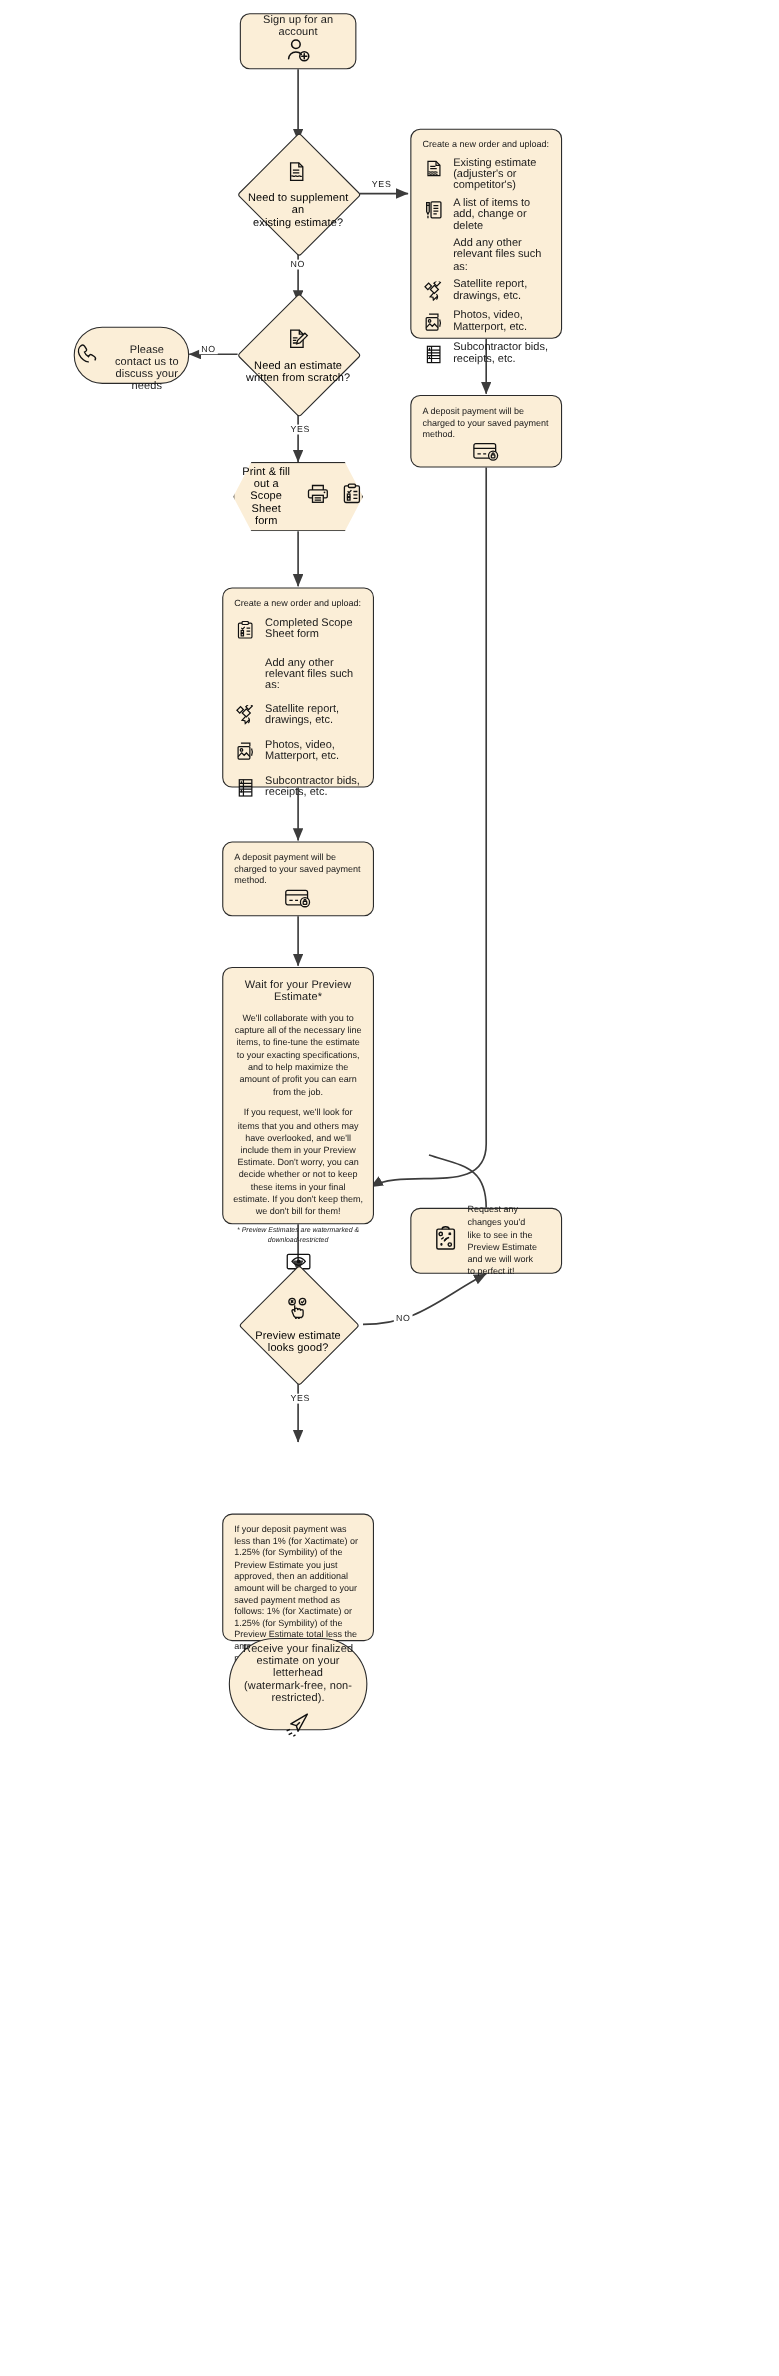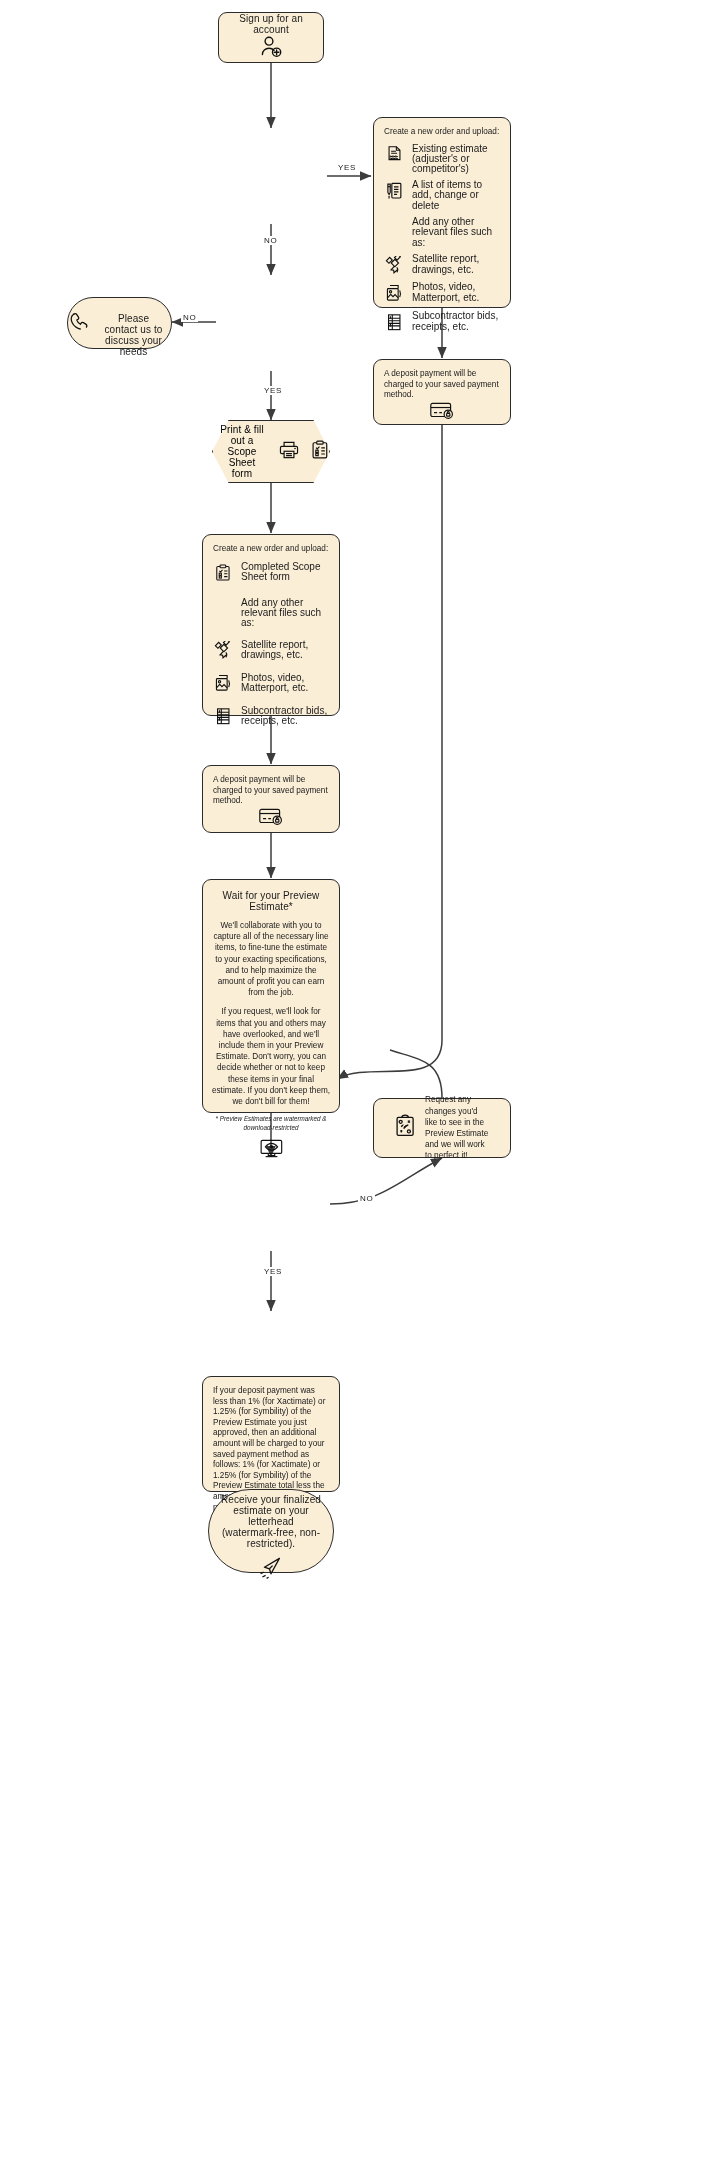--- a/index.html
+++ b/index.html
@@ -175,20 +175,37 @@
     <span class="ico">
       <svg width="24" height="22" viewBox="0 0 24 22" fill="none" stroke="#111" stroke-width="1.4">
         <circle cx="10" cy="5.2" r="3.9"></circle>
         <path d="M3.4 18.5c0-3.6 2.9-6.2 6.6-6.2 2 0 3.8.8 5 2" stroke-linecap="round"></path>
         <circle cx="17.6" cy="16.2" r="4.1"></circle>
         <path d="M17.6 13.9v4.6M15.3 16.2h4.6" stroke-linecap="round"></path>
       </svg>
     </span>
   </div>
 
+  <div class="diamond" style="left:215px;top:129px;width:112px;height:95px;">
+    <div class="dshape" style="width:78px;height:78px;left:17px;top:8px;"></div>
+    <div class="dcontent">
+      <span class="ico">
+        <svg width="22" height="20" viewBox="0 0 24 22" fill="none" stroke="#111" stroke-width="1.3">
+          <path d="M4.5 2.2h8.2l4 4v13.5H4.5z"></path>
+          <path d="M12.7 2.2v4h4"></path>
+          <path d="M6.8 9.6h6.4M6.8 12.2h6.4"></path>
+          <path d="M5.2 15.6c1.3-1 2.2 1 3.5 0s2.2 1 3.5 0 2.2 1 3.5 0"></path>
+        </svg>
+      </span>
+      <div style="text-align:center;">
+        <div class="n-title">Need to supplement an</div>
+        <div class="n-title">existing estimate?</div>
+      </div>
+    </div>
+  </div>
   <div class="edge-label" style="left:336px;top:163px;">YES</div>
   <div class="edge-label" style="left:262px;top:236px;">NO</div>
 
   <div class="node rounded" style="left:373px;top:117px;width:138px;height:191px;padding-top:9px;">
     <div class="n-left" style="margin-bottom:5px;">Create a new order and upload:</div>
 
     <div class="list-item">
       <span class="li-ico">
         <svg width="17" height="19" viewBox="0 0 20 22" fill="none" stroke="#111" stroke-width="1.3">
           <path d="M3.6 1.8h8.6l4.2 4.2v11H3.6z"></path>
@@ -265,20 +282,37 @@
         <rect x="2" y="2.6" width="22" height="14.6" rx="2"></rect>
         <path d="M2 7.2h22"></path>
         <path d="M5.6 12.8h3.4M11.4 12.8h3"></path>
         <circle cx="21.4" cy="14.6" r="4.6" fill="#fbeed7"></circle>
         <rect x="19.6" y="13.8" width="3.6" height="3" rx=".5"></rect>
         <path d="M20.4 13.8v-1a1 1 0 0 1 2 0v1"></path>
       </svg>
     </span>
   </div>
 
+  <div class="diamond" style="left:215px;top:275px;width:112px;height:96px;">
+    <div class="dshape" style="width:78px;height:78px;left:17px;top:8px;"></div>
+    <div class="dcontent">
+      <span class="ico">
+        <svg width="22" height="20" viewBox="0 0 24 22" fill="none" stroke="#111" stroke-width="1.3">
+          <path d="M4.6 2.4h8.6v4h3.8v13.2H4.6z"></path>
+          <path d="M13.2 2.4l3.8 4"></path>
+          <path d="M6.8 10h4.6M6.8 12.6h3.4M6.8 15.2h5.2"></path>
+          <path d="M18.8 5.4l2.4 2.4-7.4 7.4-3.2.8.8-3.2z" fill="#fbeed7"></path>
+        </svg>
+      </span>
+      <div style="text-align:center;">
+        <div class="n-title">Need an estimate</div>
+        <div class="n-title">written from scratch?</div>
+      </div>
+    </div>
+  </div>
   <div class="edge-label" style="left:181px;top:313px;">NO</div>
   <div class="edge-label" style="left:262px;top:386px;">YES</div>
 
   <div class="node stadium center-txt" style="left:67px;top:297px;width:105px;height:52px;flex-direction:row;gap:6px;">
     <span class="ico">
       <svg width="22" height="20" viewBox="0 0 24 22" fill="none" stroke="#111" stroke-width="1.4">
         <path d="M6.4 3.4c1.4-.8 2.6-.4 3.4.8l1.6 2.6c.6 1 .2 2-.8 2.6l-1 .6c.6 1.8 2.2 3.6 4 4.6l.6-1c.6-1 1.6-1.4 2.6-.8l2.6 1.6c1.2.8 1.6 2 .8 3.4" stroke-linecap="round"></path>
         <path d="M6.4 3.4C4 5 2.6 8.6 4.4 12.6c1.8 4 6 7 9 7.2" stroke-linecap="round"></path>
       </svg>
     </span>
@@ -420,20 +454,40 @@
         <path d="M13.4 6.6l2 2M15.4 6.6l-2 2"></path>
         <path d="M6 16.4l1.6 1.6M7.6 16.4L6 18"></path>
         <circle cx="14.4" cy="17.4" r="1.5"></circle>
         <path d="M6.6 12.6l2-1.4 1.8 1.8 2-1.8" stroke-dasharray="2.6 1.6"></path>
         <path d="M9.2 14.6c1.2-2.2 2.8-3.4 4.6-3.6"></path>
       </svg>
     </span>
     <div class="n-body" style="text-align:left;padding:0;">Request any changes you'd like to see in the Preview Estimate and we will work to perfect it!</div>
   </div>
 
+  <div class="diamond" style="left:207px;top:1157px;width:128px;height:95px;">
+    <div class="dshape" style="width:76px;height:76px;left:26px;top:9px;"></div>
+    <div class="dcontent">
+      <span class="ico">
+        <svg width="24" height="21" viewBox="0 0 26 23" fill="none" stroke="#111" stroke-width="1.3">
+          <circle cx="7" cy="4.6" r="3.2"></circle>
+          <path d="M5.8 3.4l2.4 2.4M8.2 3.4L5.8 5.8"></path>
+          <circle cx="17.4" cy="4.6" r="3.2"></circle>
+          <path d="M15.9 4.6l1.2 1.3 2.1-2.4"></path>
+          <path d="M9.6 8.4v5.6"></path>
+          <path d="M9.6 12.6c0-.9.7-1.5 1.5-1.5s1.5.6 1.5 1.5v.6c0-.9.6-1.4 1.4-1.4s1.4.6 1.4 1.4v.7c0-.8.6-1.3 1.3-1.3s1.3.6 1.3 1.3v3.4c0 1.8-1.4 3.2-3.2 3.2h-3c-1.8 0-3-1-3.4-2.4l-1.4-3.6c-.3-.8.1-1.5.9-1.7.6-.2 1.2.1 1.5.7l.7 1.5"></path>
+          <path d="M10 21.4h6.2" stroke-dasharray="1.6 1.4"></path>
+        </svg>
+      </span>
+      <div style="text-align:center;">
+        <div class="n-title">Preview estimate</div>
+        <div class="n-title">looks good?</div>
+      </div>
+    </div>
+  </div>
   <div class="edge-label" style="left:358px;top:1194px;">NO</div>
   <div class="edge-label" style="left:262px;top:1267px;">YES</div>
 
   <div class="node rounded" style="left:202px;top:1376px;width:138px;height:116px;padding-top:9px;">
     <div class="n-left" style="padding-right:9px;">If your deposit payment was less than 1% (for Xactimate) or 1.25% (for Symbility) of the Preview Estimate you just approved, then an additional amount will be charged to your saved payment method as follows: 1% (for Xactimate) or 1.25% (for Symbility) of the Preview Estimate total less the amount of your deposit payment.</div>
     <div style="flex:1"></div>
     <span class="ico" style="margin-bottom:8px;">
       <svg width="27" height="19" viewBox="0 0 30 21" fill="none" stroke="#111" stroke-width="1.3">
         <rect x="2" y="2.6" width="22" height="14.6" rx="2"></rect>
         <path d="M2 7.2h22"></path>

